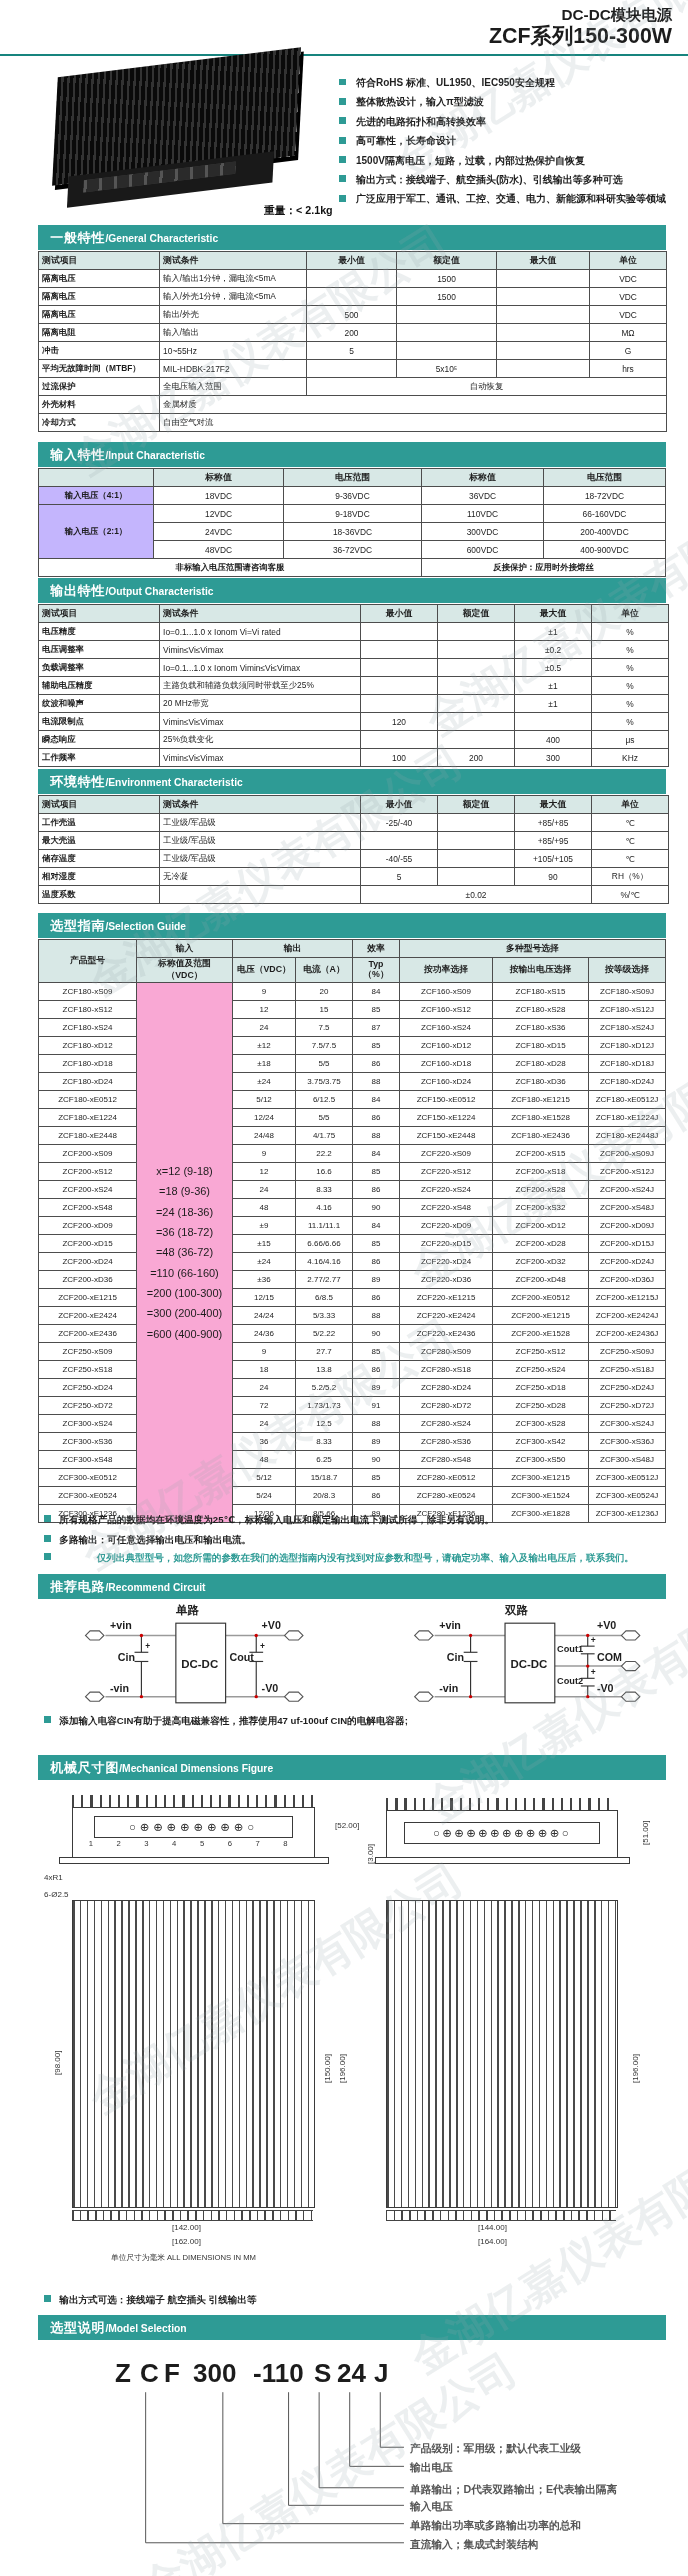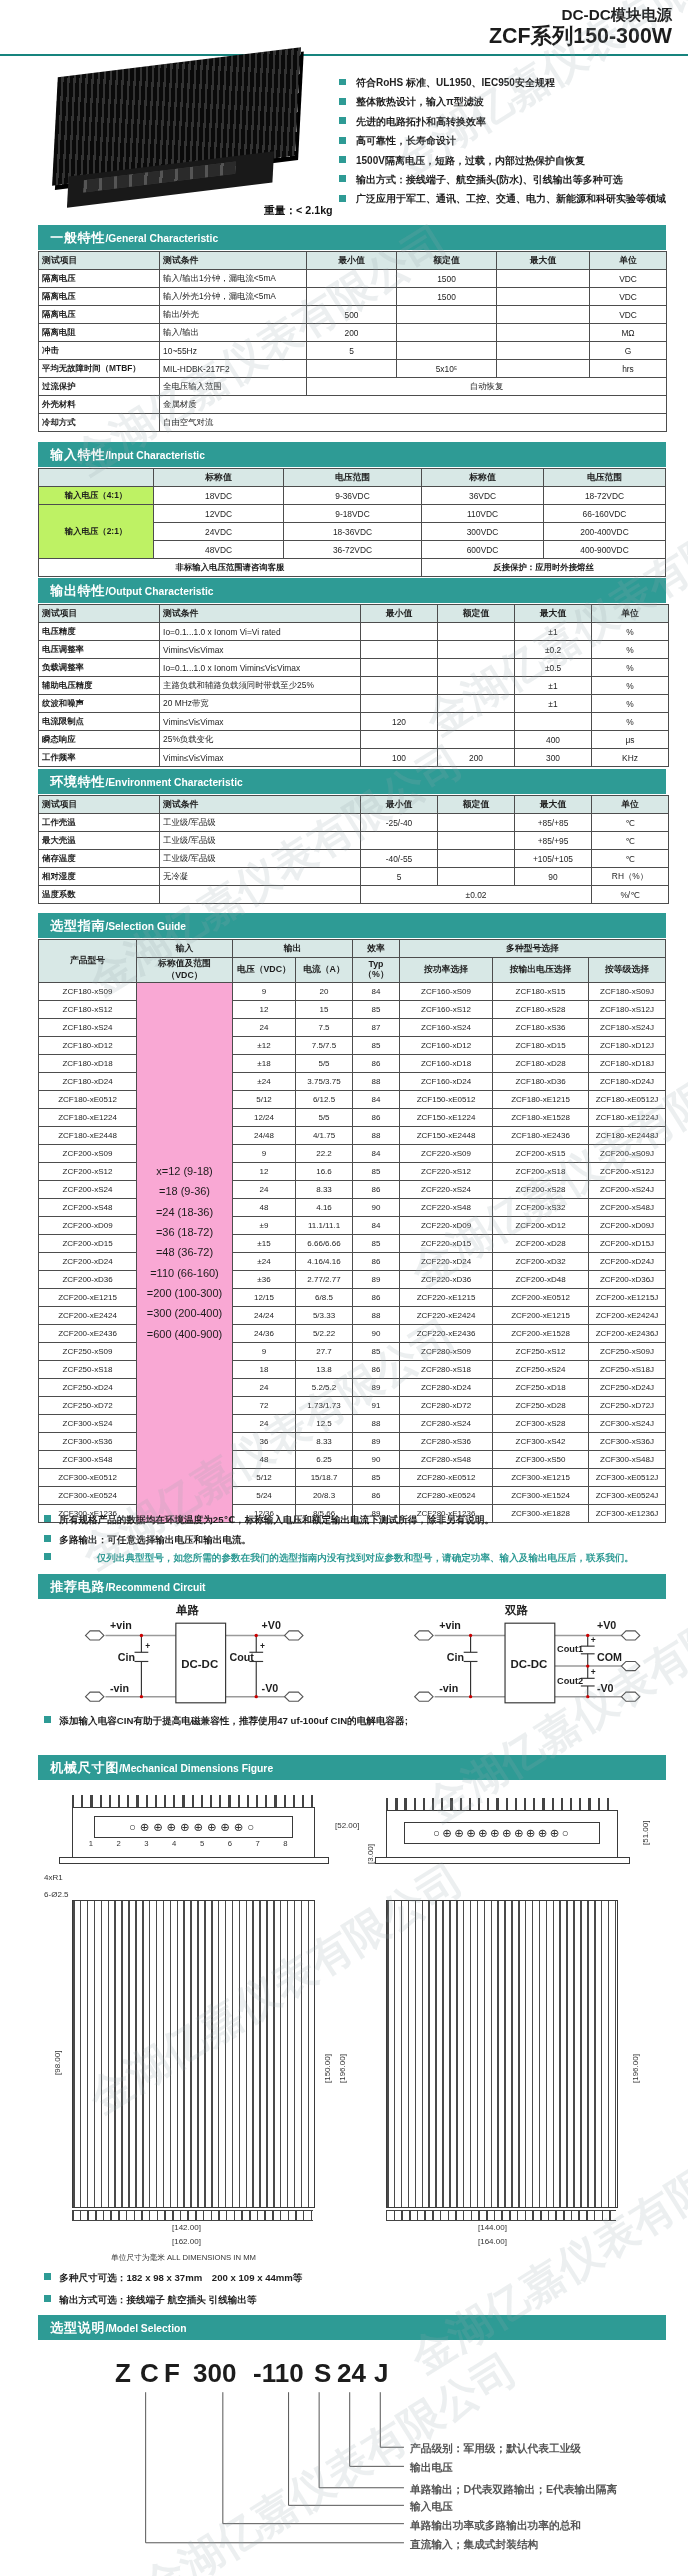--- a/index.html
+++ b/index.html
@@ -35,21 +35,21 @@
   .secbar .en{font-size:10.3px;font-weight:bold;}
   
   table.dt{position:absolute;left:38px;width:628px;border-collapse:collapse;table-layout:fixed;
       font-size:8.4px;color:#1d1d1d;z-index:2;background:#fff;}
   table.dt th,table.dt td{border:0.8px solid #4d4d4d;height:17px;text-align:center;
       padding:0 3.1px;overflow:hidden;}
   table.dt th{background:#d8e8e6;font-weight:bold;font-size:8.8px;}
   table.dt th.tl{text-align:left;}
   .gen td:first-child,.outp td:first-child,.env td:first-child{text-align:left;font-weight:bold;}
   .gen td:nth-child(2),.outp td:nth-child(2),.env td:nth-child(2){text-align:left;}
-  td.lab{background:#bef264;font-weight:bold;text-align:center;}
+  td.lab{background:#c4b5fd;font-weight:bold;text-align:center;}
   td.noteb{font-weight:bold;}
   table.sel{font-size:8px;}
   table.sel td{height:17px;}
   td.inputcol{background:#f9a8d4;text-align:left;padding-left:12.2px;white-space:pre-line;
       line-height:1.85;font-size:11px;}
   
   .note{position:absolute;left:44px;padding-left:15.3px;font-size:9.6px;font-weight:bold;
       color:#1f1f1f;z-index:2;width:612px;}
   .note .sq{position:absolute;left:0;top:0.8px;width:6.9px;height:6.9px;background:#2E9B95;}
   .note.teal{color:#2E9B95;text-align:center;}
@@ -864,21 +864,20 @@
   <div class="dim" style="left:134px;top:453px">[162.00]</div>
   <div class="dim" style="left:73px;top:469px;font-size:7.7px">单位尺寸为毫米  ALL DIMENSIONS IN MM</div>
 
   <div class="finpanel" style="position:absolute;left:348px;top:116px;width:230px;height:306px"></div>
   <div class="dim rot" style="left:593px;top:299px">[196.00]</div>
   <div class="comb" style="position:absolute;left:348px;top:426px;width:230px;height:9.2px"></div>
   <div class="dim" style="left:440px;top:439px">[144.00]</div>
   <div class="dim" style="left:440px;top:453px">[164.00]</div>
 </div>
 
-<div class="note" style="top:2272px"><span class="sq"></span><span>多种尺寸可选：182 x 98 x 37mm　200 x 109 x 44mm等</span></div>
 <div class="note" style="top:2294px"><span class="sq"></span><span>输出方式可选：接线端子 航空插头 引线输出等</span></div>
 
 <div class="secbar" style="top:2315px">
   <span class="zh">选型说明</span><span class="en">/Model Selection</span>
 </div>
 
 <div class="model-char" style="left:115px;top:2358px">Z</div>
 <div class="model-char" style="left:140px;top:2358px">C</div>
 <div class="model-char" style="left:164px;top:2358px">F</div>
 <div class="model-char" style="left:193px;top:2358px">300</div>

